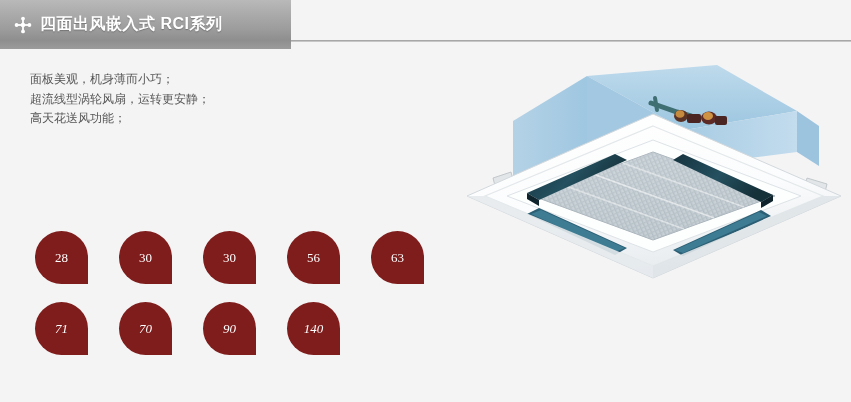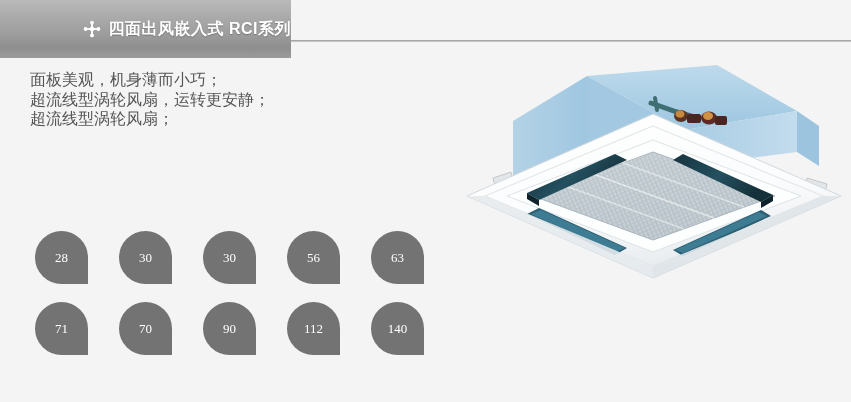--- a/index.html
+++ b/index.html
@@ -24,26 +24,25 @@
     position: absolute;
     left: 0; top: 40px;
     width: 851px;
     height: 2px;
     background: linear-gradient(to bottom, #9a9a9a 0%, #b4b4b4 50%, #d8d8d8 100%);
   }
   .header-tab {
     position: absolute;
     left: 0; top: 0;
     width: 291px;
-    height: 58px;
+    height: 49px;
     background: linear-gradient(to bottom, #b9b9b9 0%, #ababab 28%, #9c9c9c 60%, #8e8e8e 82%, #9b9b9b 100%);
     display: flex;
     align-items: center;
     padding-left: 14px;
-    justify-content: flex-end;
   }
   .header-icon {
     width: 18px;
     height: 18px;
     position: relative;
     flex: 0 0 18px;
     margin-right: 8px;
   }
   .header-icon svg { display: block; }
   .header-title {
@@ -56,43 +55,43 @@
   }
 
   
   .features {
     position: absolute;
     left: 30px;
     top: 70px;
     width: 400px;
   }
   .feature-line {
-    font-size: 16px;
+    font-size: 12px;
     line-height: 19.6px;
     color: #555555;
     white-space: nowrap;
     font-family: "DejaVu Sans", "Liberation Sans", sans-serif;
   }
 
   
   .capacity-grid {
     position: absolute;
     left: 35px;
     top: 231px;
   }
   .capacity-row {
     display: flex;
     margin-bottom: 18px;
   }
-  .capacity-row:last-child { margin-bottom: 0; }
+  .capacity-row:last-child { margin-bottom: 0; font-style: italic; }
   .capacity-btn {
     width: 53px;
     height: 53px;
     margin-right: 31px;
-    background: #737373;
+    background: #7f1d1d;
     border-radius: 27px 27px 0 27px;
     display: flex;
     align-items: center;
     justify-content: center;
     color: #ffffff;
     font-size: 13px;
     font-family: "Liberation Serif", "DejaVu Serif", serif;
     cursor: pointer;
     flex: 0 0 53px;
   }
@@ -127,36 +126,35 @@
         </g>
       </svg>
     </span>
     <span class="header-title">四面出风嵌入式  RCI系列</span>
   </div>
 </div>
 
 <div class="features">
   <div class="feature-line">面板美观，机身薄而小巧；</div>
   <div class="feature-line">超流线型涡轮风扇，运转更安静；</div>
-  <div class="feature-line">超流线型涡轮风扇；</div>
+  <div class="feature-line">高天花送风功能；</div>
 </div>
 
 <div class="capacity-grid">
   <div class="capacity-row">
     <div class="capacity-btn">28</div>
     <div class="capacity-btn">30</div>
     <div class="capacity-btn">30</div>
     <div class="capacity-btn">56</div>
     <div class="capacity-btn">63</div>
   </div>
   <div class="capacity-row">
     <div class="capacity-btn">71</div>
     <div class="capacity-btn">70</div>
     <div class="capacity-btn">90</div>
-    <div class="capacity-btn">112</div>
     <div class="capacity-btn">140</div>
   </div>
 </div>
 
 <div class="product-image">
   <svg width="396" height="245" viewBox="0 0 396 245">
     <defs>
       <linearGradient id="boxTop" x1="0" y1="0" x2="0" y2="1">
         <stop offset="0%" stop-color="#bedaec"></stop>
         <stop offset="100%" stop-color="#9cc6e0"></stop>

